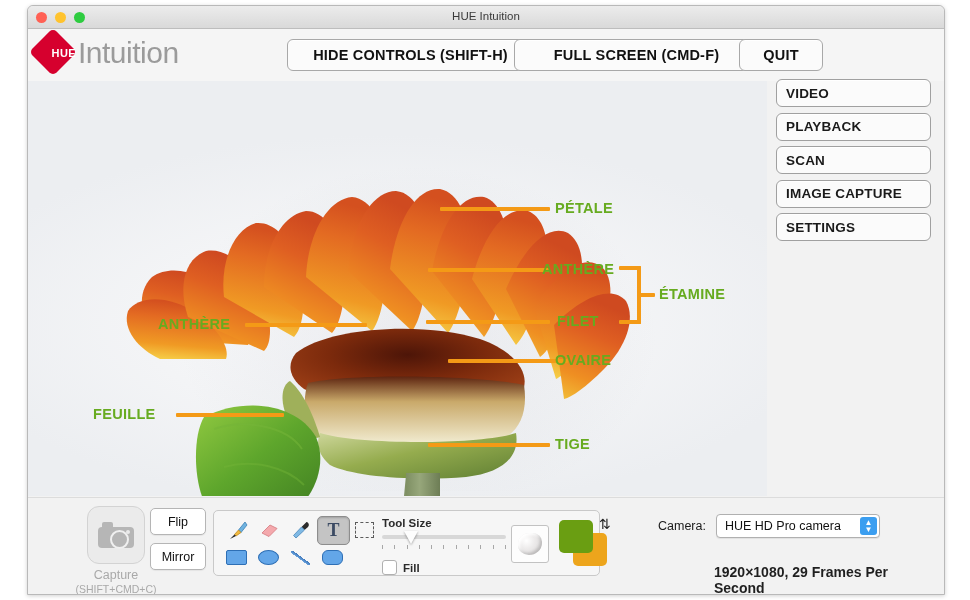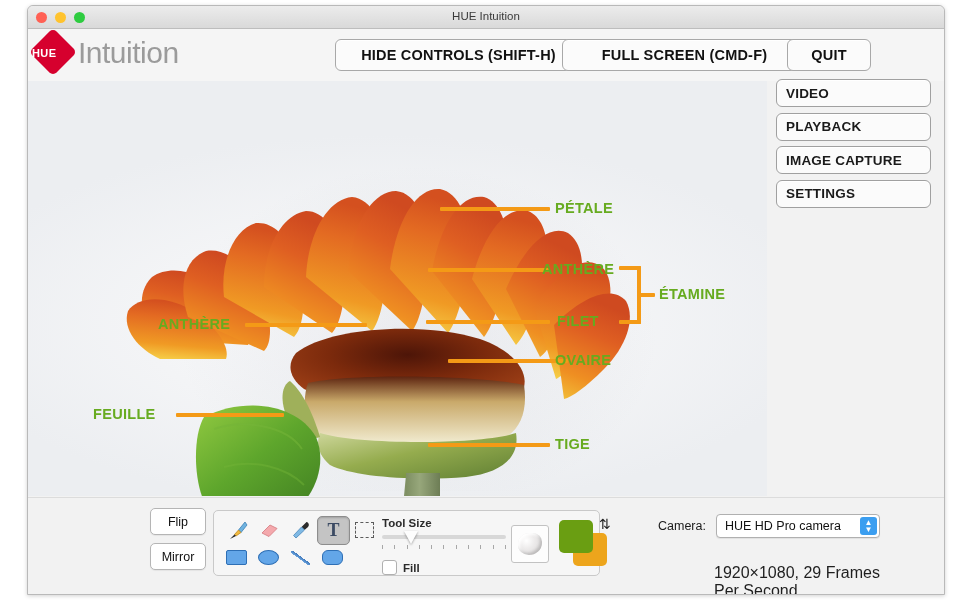--- a/index.html
+++ b/index.html
@@ -52,21 +52,21 @@
     height: 52px;
     background: #f5f5f5;
   }
   .brand {
     position: absolute; left: 4px; top: 2px;
     display: flex; align-items: center;
   }
   .hue-badge {
     position: relative;
     width: 44px; height: 44px;
-    display: flex; align-items: center; justify-content: flex-start;
+    display: flex; align-items: center; justify-content: flex-end;
   }
   .hue-diamond {
     position: absolute; left: 4px; top: 4px;
     width: 34px; height: 34px;
     background: #d6002e;
     transform: rotate(45deg);
     border-radius: 5px;
   }
   .hue-text {
     position: relative;
@@ -91,21 +91,20 @@
     border-radius: 6px;
     color: #111;
     font-size: 14.5px;
     font-weight: bold;
     letter-spacing: .2px;
     display: flex; align-items: center; justify-content: center;
     box-shadow: inset 0 1px 0 #fff;
     cursor: pointer;
     padding: 0 12px;
     white-space: nowrap;
-    margin-left: 48px;
   }
   #btn-hide { left: 259px; width: 221px; }
   #btn-full { left: 486px; width: 219px; }
   #btn-quit { left: 711px; width: 58px; }
 
   
   .canvas-wrap {
     position: absolute;
     left: 0px; top: 75px;
     width: 739px; height: 415px;
@@ -375,21 +374,21 @@
     background: #3b9ef0;
     border-radius: 3px;
     color: #fff; font-size: 8px;
     display: flex; flex-direction: column;
     align-items: center; justify-content: center;
     line-height: 7px;
   }
   .cam-res {
     margin-top: 26px;
     margin-left: 56px;
-    font-size: 16px; color: #1f1f1f;
+    font-size: 14px; color: #1f1f1f; font-weight: bold;
   }
 </style>
 </head>
 <body>
 
 <div id="app">
 
   <div class="window">
 
     <div class="titlebar">
@@ -517,26 +516,39 @@
         <div class="ann-label" style="left: 65px; top: 325px; color: rgb(103, 171, 32);">FEUILLE</div>
 
         <div class="ann-line" style="left: 400px; top: 362px; width: 122px; background: rgb(244, 154, 22);"></div>
         <div class="ann-label" style="left: 527px; top: 355px; color: rgb(103, 171, 32);">TIGE</div>
       </div>
     </div>
 
     <div class="sidebar">
       <div class="side-btn">VIDEO</div>
       <div class="side-btn">PLAYBACK</div>
+      <div class="side-btn">SCAN</div>
       <div class="side-btn">IMAGE CAPTURE</div>
       <div class="side-btn">SETTINGS</div>
     </div>
 
     <div class="bottombar">
 
+      <div class="capture-group">
+        <div class="capture-btn">
+          <div class="cam-glyph">
+            <div class="cam-body"></div>
+            <div class="cam-hump"></div>
+            <div class="cam-lens"></div>
+            <div class="cam-dot"></div>
+          </div>
+        </div>
+        <div class="capture-label">Capture</div>
+        <div class="capture-hint">(SHIFT+CMD+C)</div>
+      </div>
 
       <div class="flipmirror">
         <div class="fm-btn">Flip</div>
         <div class="fm-btn">Mirror</div>
       </div>
 
       <div class="toolpanel">
 
         <div class="tools-grid">
           <div class="tool">

